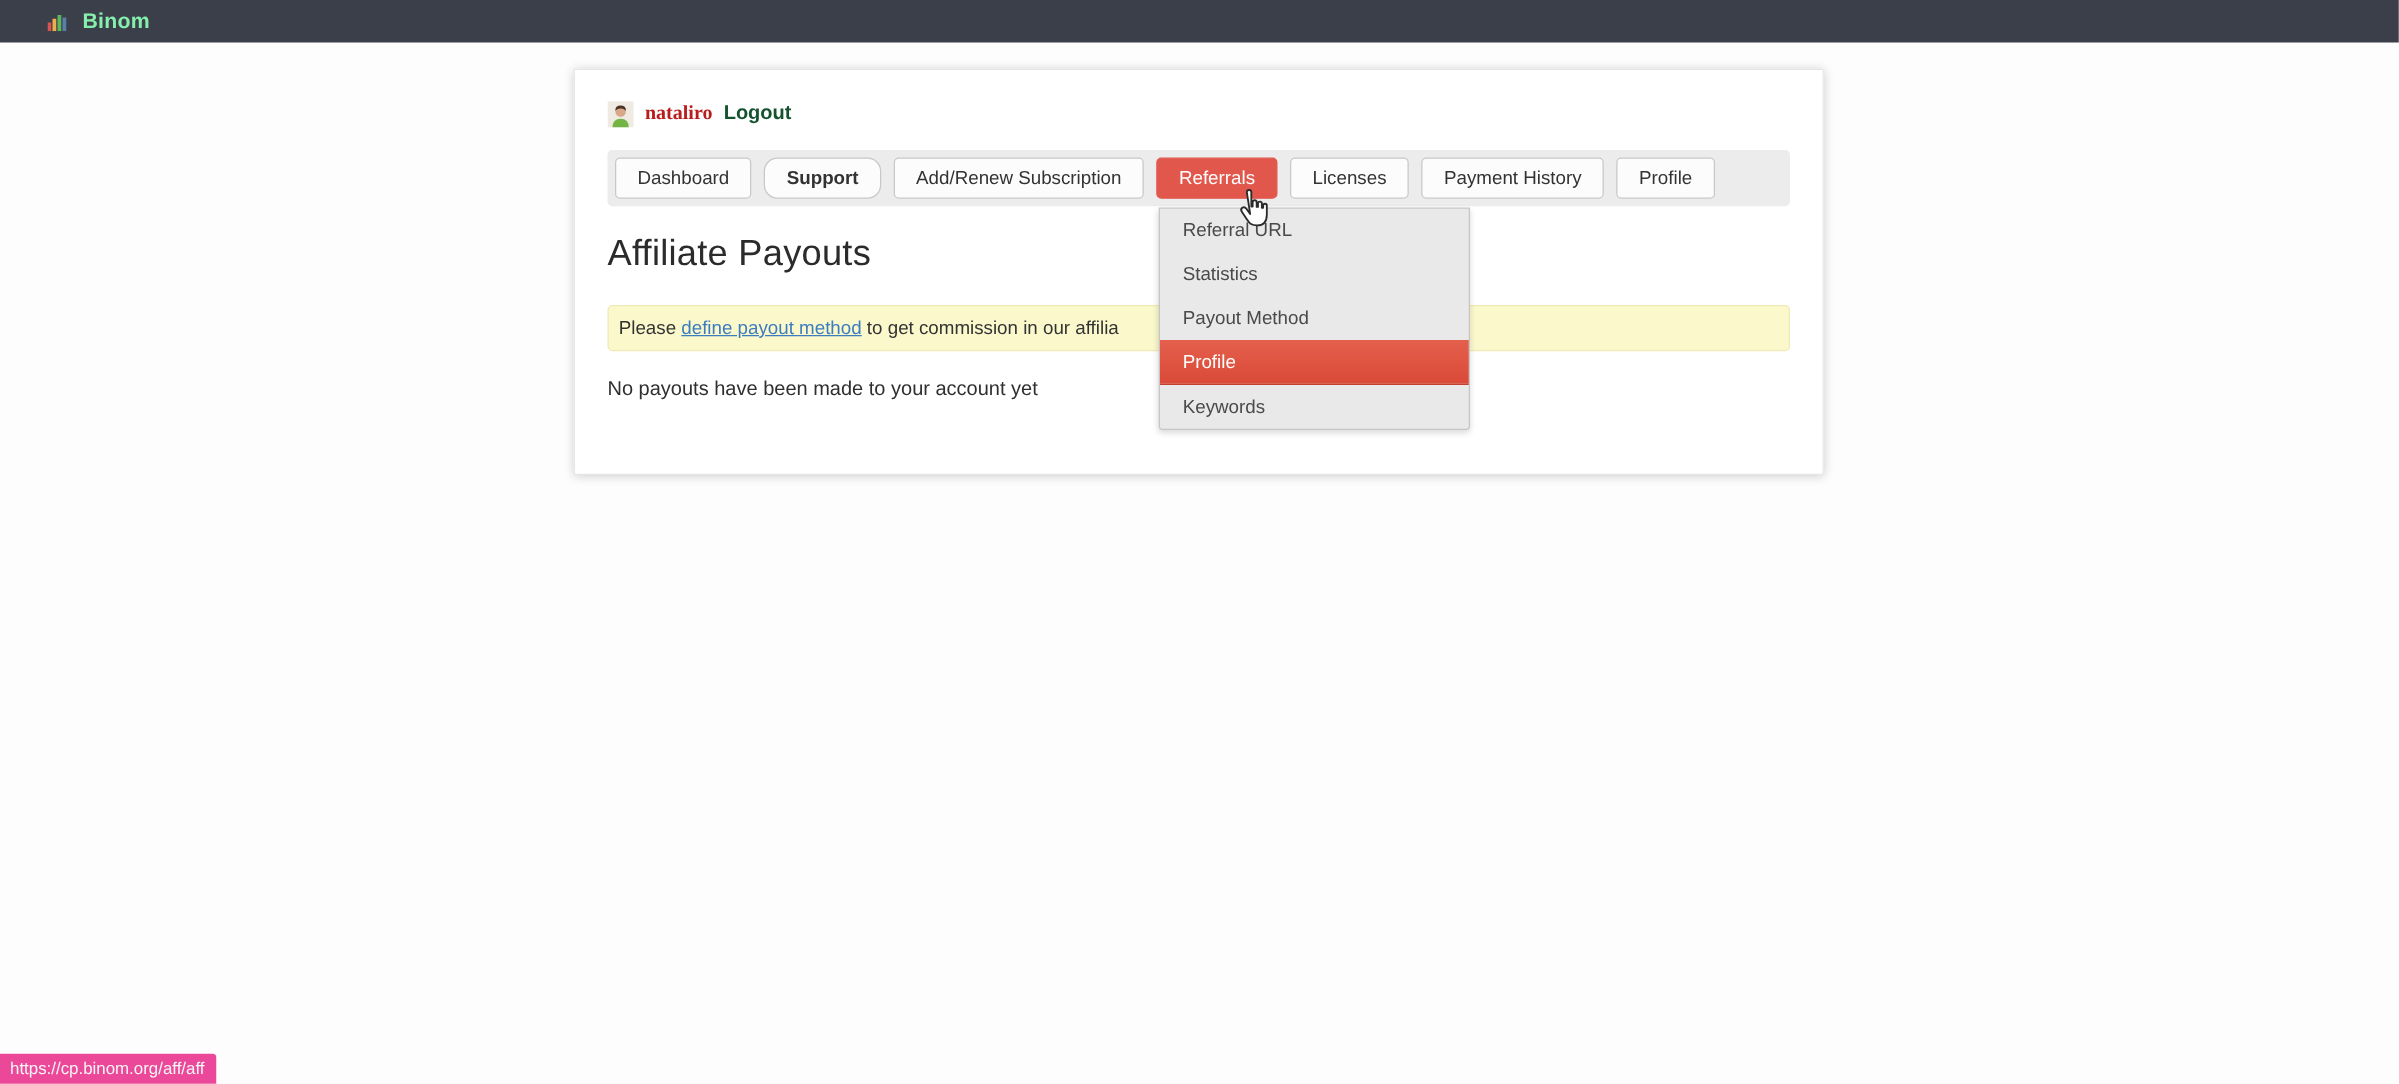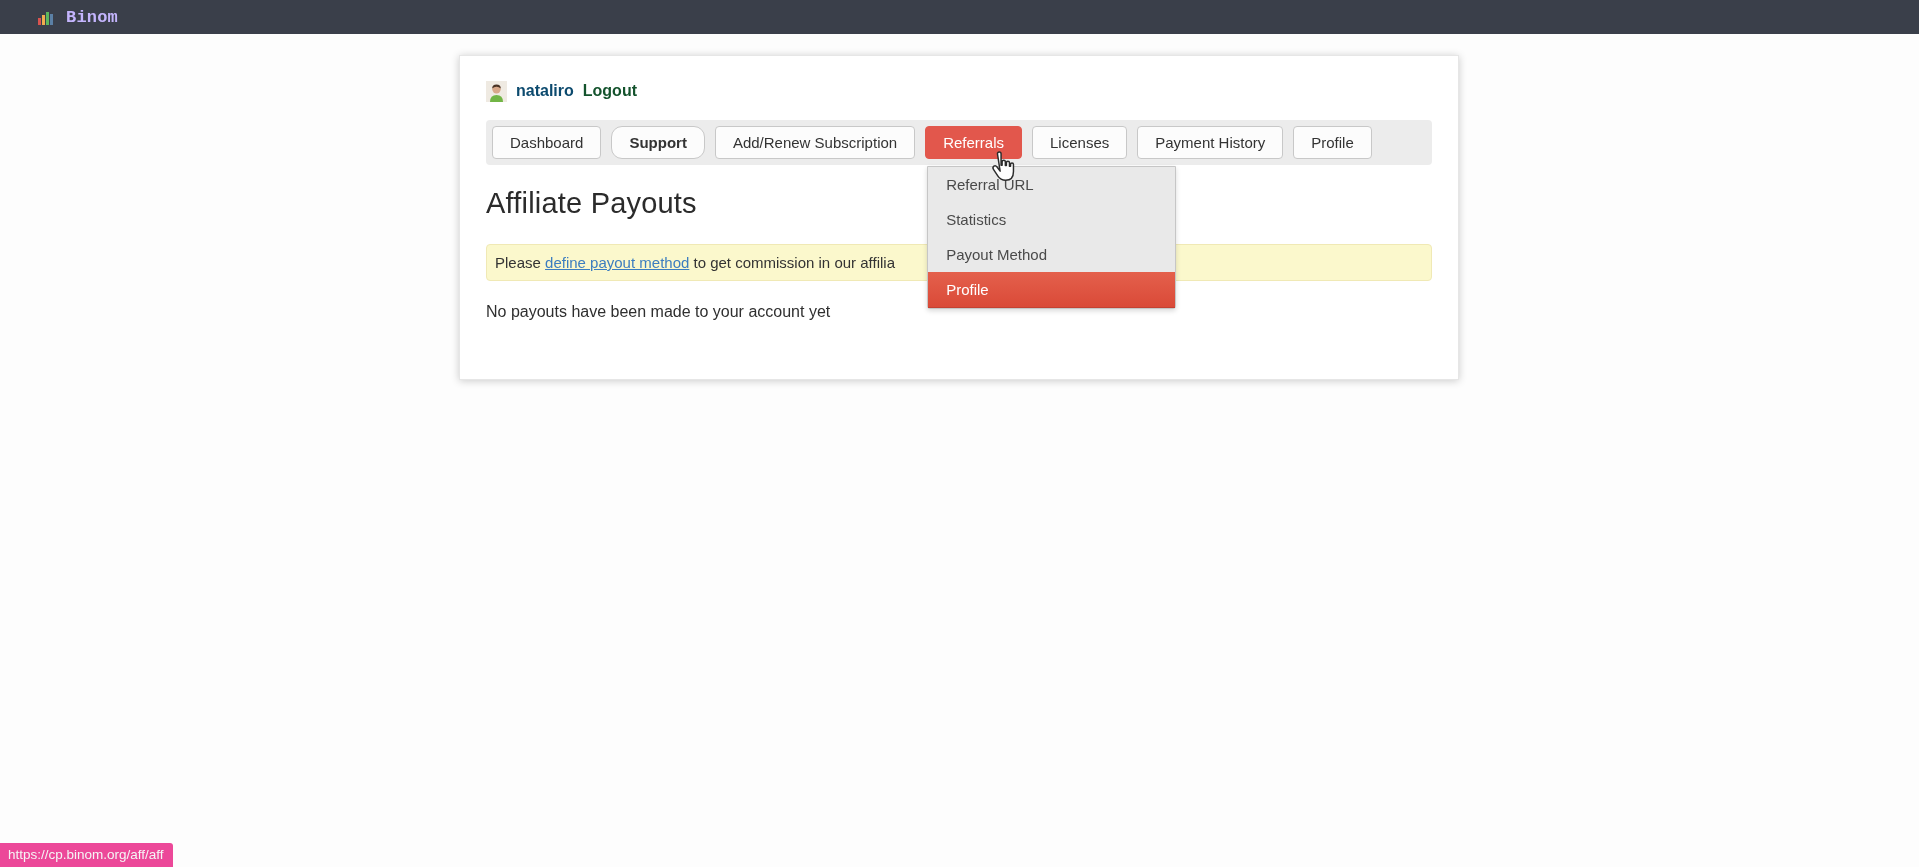--- a/index.html
+++ b/index.html
@@ -17,39 +17,38 @@
     width: 1919px; height: 34px;
     background: #3a3f4a;
     display: flex; align-items: center;
   }
   .brand {
     display: flex; align-items: center; gap: 10px;
     margin-left: 38px; cursor: pointer;
   }
   .brand-logo { display: block; }
   .brand-name {
-    color: #c4b5fd; font-size: 17px; font-weight: 700;
+    color: #86efac; font-size: 17px; font-weight: 700;
     letter-spacing: 0.2px;
-    font-family: Liberation Mono, monospace;
   }
 
   
   .card {
     position: absolute; top: 55px; left: 459px;
     width: 1000px; height: 325px;
     background: #ffffff;
     border: 1px solid #e6e6e6;
     box-shadow: 0 1px 8px rgba(0,0,0,0.20);
     padding: 24px 26px;
   }
 
   
   .user-row { display: flex; align-items: center; gap: 9px; height: 22px; }
   .avatar { width: 21px; height: 21px; display: block; }
-  .user-name { font-size: 16px; font-weight: 700; color: #0c4a6e; }
+  .user-name { font-size: 16px; font-weight: 700; color: #b91c1c; font-family: Liberation Serif, serif; }
   .logout-link {
     font-size: 16px; font-weight: 700; color: #14532d;
     text-decoration: none; cursor: pointer;
   }
 
   
   .navbar {
     margin-top: 18px;
     background: #ececec;
     border-radius: 4px;
@@ -185,20 +184,21 @@
     <button class="nav-btn bold">Support</button>
     <button class="nav-btn">Add/Renew Subscription</button>
     <div class="nav-item-wrap">
       <button class="nav-btn active">Referrals</button>
       
       <div class="dropdown">
         <div class="dropdown-item">Referral URL</div>
         <div class="dropdown-item">Statistics</div>
         <div class="dropdown-item">Payout Method</div>
         <div class="dropdown-item active">Profile</div>
+        <div class="dropdown-item">Keywords</div>
       </div>
     </div>
     <button class="nav-btn">Licenses</button>
     <button class="nav-btn">Payment History</button>
     <button class="nav-btn">Profile</button>
   </div>
 
   <h1 class="page-title">Affiliate Payouts</h1>
 
   <div class="notice"><span>Please </span><a>define payout method</a><span> to get commission in our affilia</span></div>

